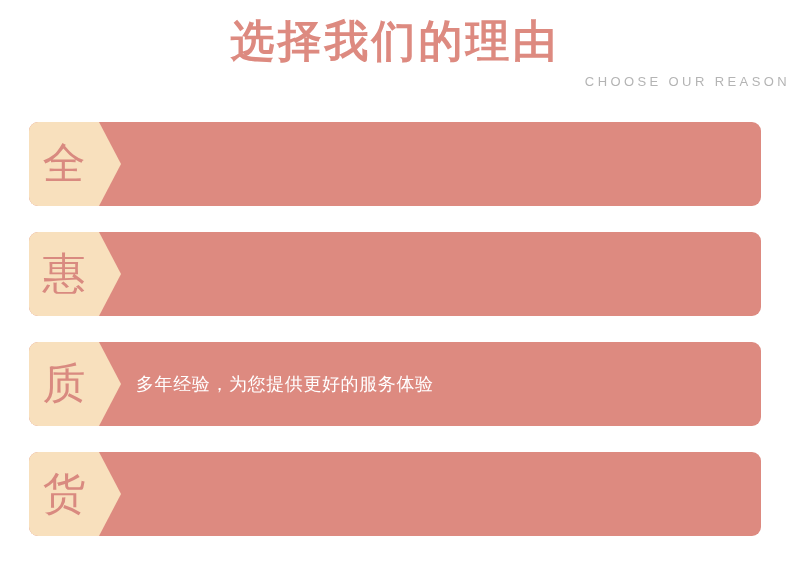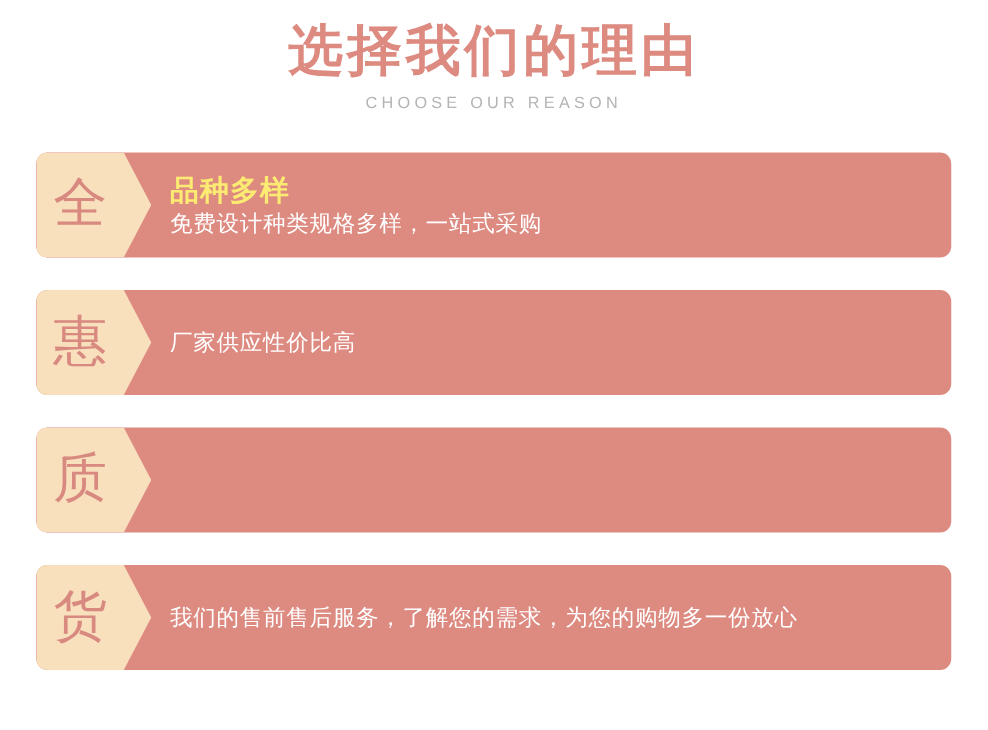--- a/index.html
+++ b/index.html
@@ -37,20 +37,21 @@
     margin: 0;
     font-family: "Liberation Sans", "DejaVu Sans", sans-serif;
   }
   .header-subtitle {
     margin: 7px 0 0 0;
     font-size: 13px;
     color: #b4b4b4;
     letter-spacing: 3.4px;
     font-weight: normal;
     line-height: 1;
+    text-align: right;
   }
 
   
   .rows {
     position: absolute;
     left: 29px;
     top: 122px;
     width: 732px;
   }
   .row {
@@ -129,46 +130,41 @@
     <h1 class="header-title">选择我们的理由</h1>
     <div class="header-subtitle">CHOOSE OUR REASON</div>
   </div>
 
   <div class="rows">
 
     <div class="row">
       <div class="badge">
         <span class="badge-char">全</span>
       </div>
-      <div class="row-text">
-        <div class="row-title">品种多样</div>
-        <div class="row-desc">免费设计种类规格多样，一站式采购</div>
-      </div>
     </div>
 
     <div class="row">
       <div class="badge">
         <span class="badge-char">惠</span>
       </div>
       <div class="row-text">
-        <div class="row-desc">厂家供应性价比高</div>
       </div>
     </div>
 
     <div class="row">
       <div class="badge">
         <span class="badge-char">质</span>
       </div>
       <div class="row-text">
+        <div class="row-desc">多年经验，为您提供更好的服务体验</div>
       </div>
     </div>
 
     <div class="row">
       <div class="badge">
         <span class="badge-char">货</span>
       </div>
       <div class="row-text">
-        <div class="row-desc">我们的售前售后服务，了解您的需求，为您的购物多一份放心</div>
       </div>
     </div>
 
   </div>
 </div>
 
 </body></html>

